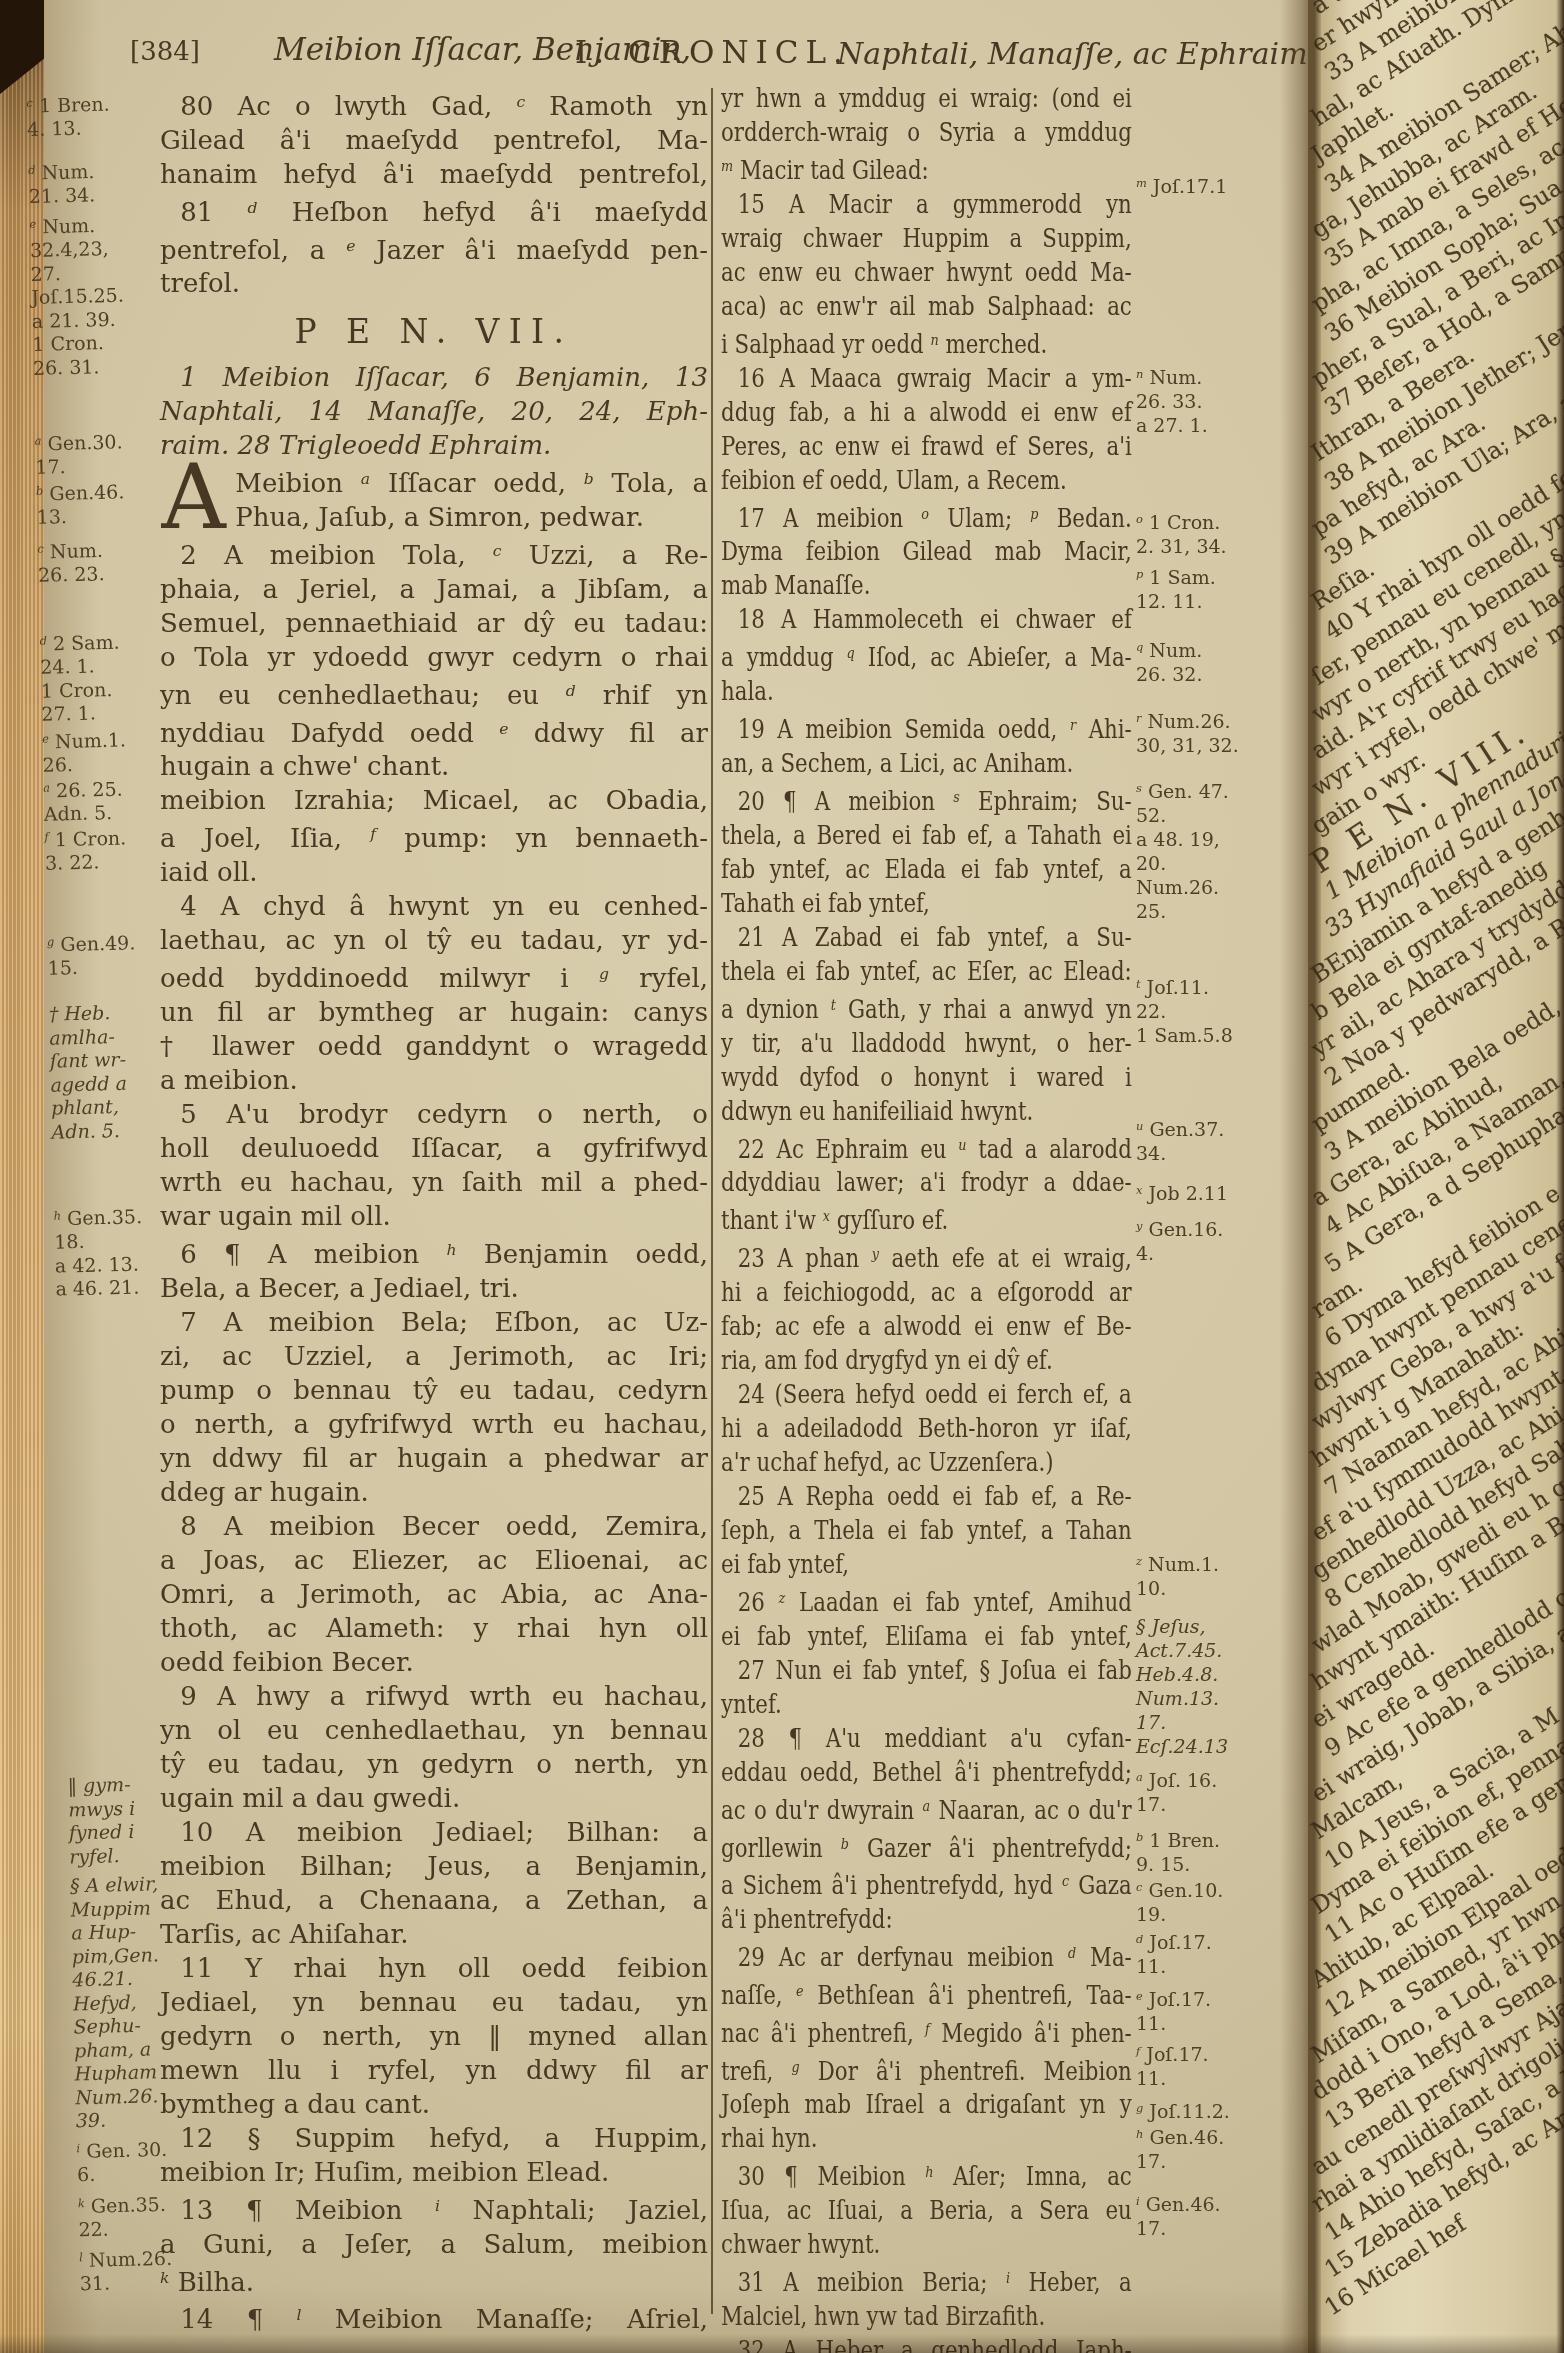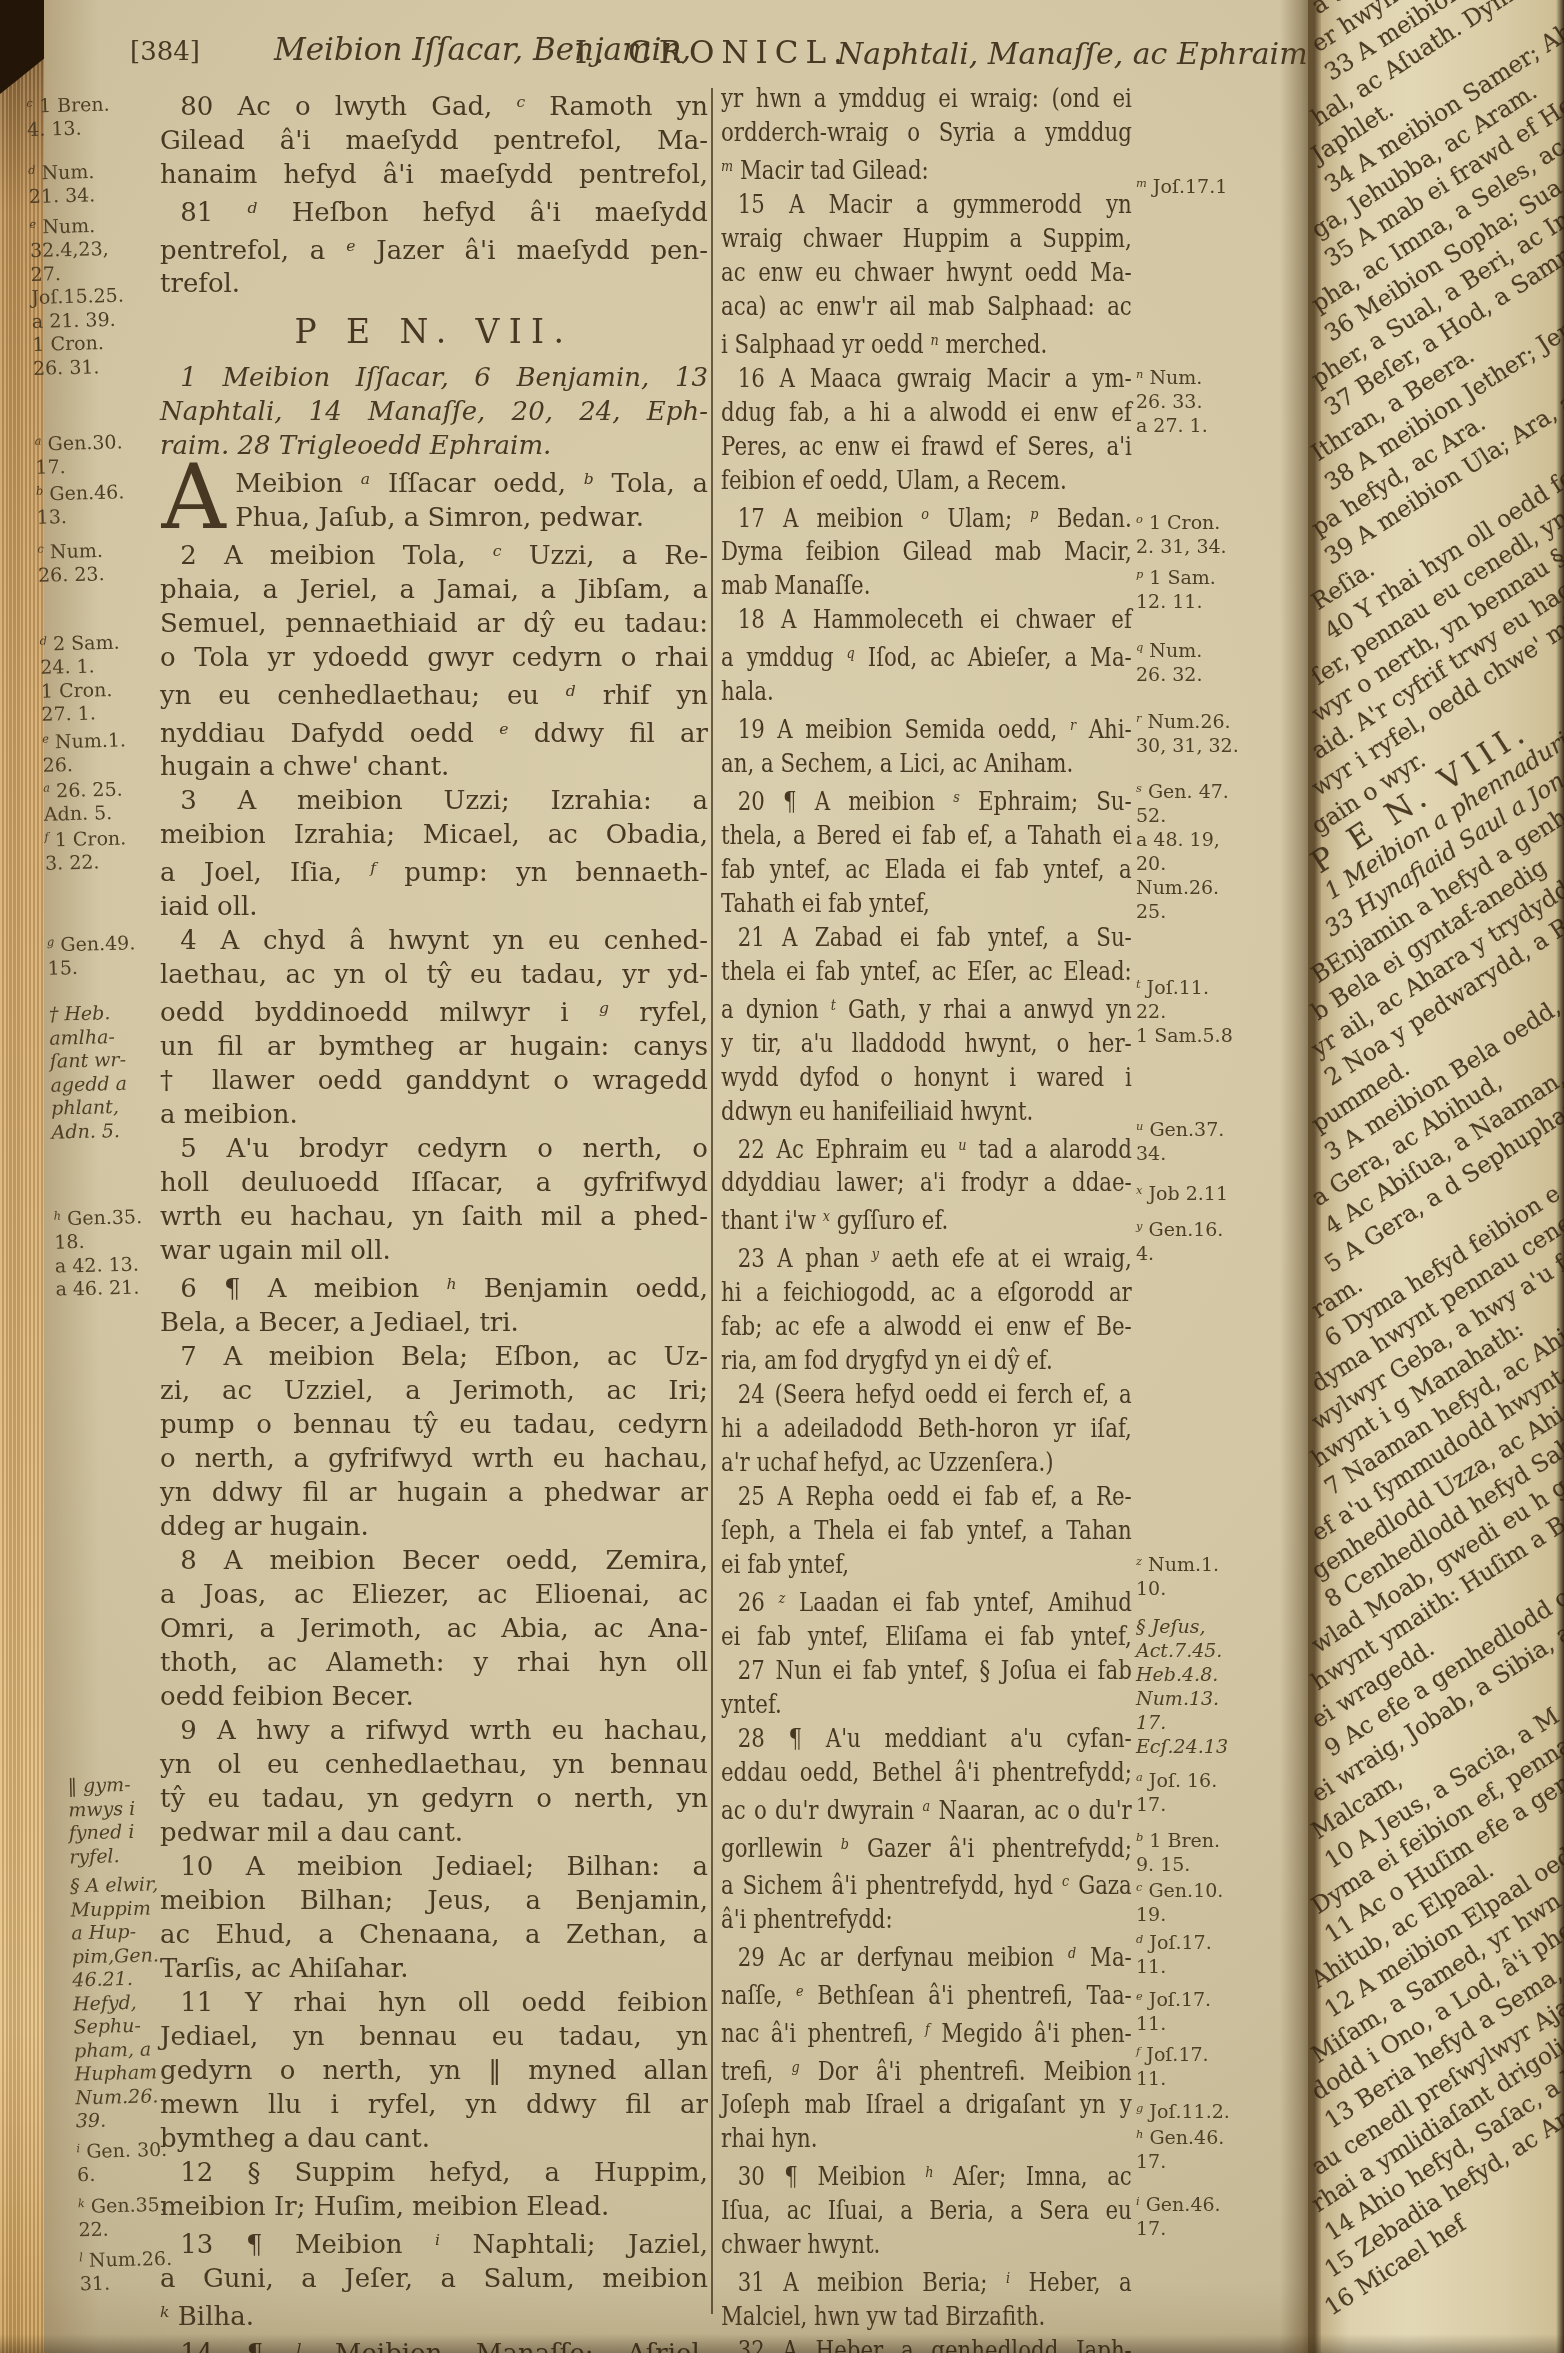--- a/index.html
+++ b/index.html
@@ -206,21 +206,20 @@
         <div class="tline">Meibion <sup class="ref">a</sup> Iſſacar oedd, <sup class="ref">b</sup> Tola, a</div>
         <div class="tline lastline">Phua, Jaſub, a Simron, pedwar.</div>
       </div>
       <div class="tline vstart">2 A meibion Tola, <sup class="ref">c</sup> Uzzi, a Re-</div>
       <div class="tline">phaia, a Jeriel, a Jamai, a Jibſam, a</div>
       <div class="tline">Semuel, pennaethiaid ar dŷ eu tadau:</div>
       <div class="tline">o Tola yr ydoedd gwyr cedyrn o rhai</div>
       <div class="tline">yn eu cenhedlaethau; eu <sup class="ref">d</sup> rhif yn</div>
       <div class="tline">nyddiau Dafydd oedd <sup class="ref">e</sup> ddwy fil ar</div>
       <div class="tline lastline">hugain a chwe' chant.</div>
-      <div class="tline vstart">3 A meibion Uzzi; Izrahia: a</div>
       <div class="tline">meibion Izrahia; Micael, ac Obadia,</div>
       <div class="tline">a Joel, Iſia, <sup class="ref">f</sup> pump: yn bennaeth-</div>
       <div class="tline lastline">iaid oll.</div>
       <div class="tline vstart">4 A chyd â hwynt yn eu cenhed-</div>
       <div class="tline">laethau, ac yn ol tŷ eu tadau, yr yd-</div>
       <div class="tline">oedd byddinoedd milwyr i <sup class="ref">g</sup> ryfel,</div>
       <div class="tline">un fil ar bymtheg ar hugain: canys</div>
       <div class="tline">† llawer oedd ganddynt o wragedd</div>
       <div class="tline lastline">a meibion.</div>
       <div class="tline vstart">5 A'u brodyr cedyrn o nerth, o</div>
@@ -236,21 +235,21 @@
       <div class="tline">yn ddwy fil ar hugain a phedwar ar</div>
       <div class="tline lastline">ddeg ar hugain.</div>
       <div class="tline vstart">8 A meibion Becer oedd, Zemira,</div>
       <div class="tline">a Joas, ac Eliezer, ac Elioenai, ac</div>
       <div class="tline">Omri, a Jerimoth, ac Abia, ac Ana-</div>
       <div class="tline">thoth, ac Alameth: y rhai hyn oll</div>
       <div class="tline lastline">oedd feibion Becer.</div>
       <div class="tline vstart">9 A hwy a rifwyd wrth eu hachau,</div>
       <div class="tline">yn ol eu cenhedlaethau, yn bennau</div>
       <div class="tline">tŷ eu tadau, yn gedyrn o nerth, yn</div>
-      <div class="tline lastline">pedwar mil a dau cant.</div>
+      <div class="tline lastline">ugain mil a dau gwedi.</div>
       <div class="tline vstart">10 A meibion Jediael; Bilhan: a</div>
       <div class="tline">meibion Bilhan; Jeus, a Benjamin,</div>
       <div class="tline">ac Ehud, a Chenaana, a Zethan, a</div>
       <div class="tline lastline">Tarſis, ac Ahiſahar.</div>
       <div class="tline vstart">11 Y rhai hyn oll oedd feibion</div>
       <div class="tline">Jediael, yn bennau eu tadau, yn</div>
       <div class="tline">gedyrn o nerth, yn ‖ myned allan</div>
       <div class="tline">mewn llu i ryfel, yn ddwy fil ar</div>
       <div class="tline lastline">bymtheg a dau cant.</div>
       <div class="tline vstart">12 § Suppim hefyd, a Huppim,</div>

